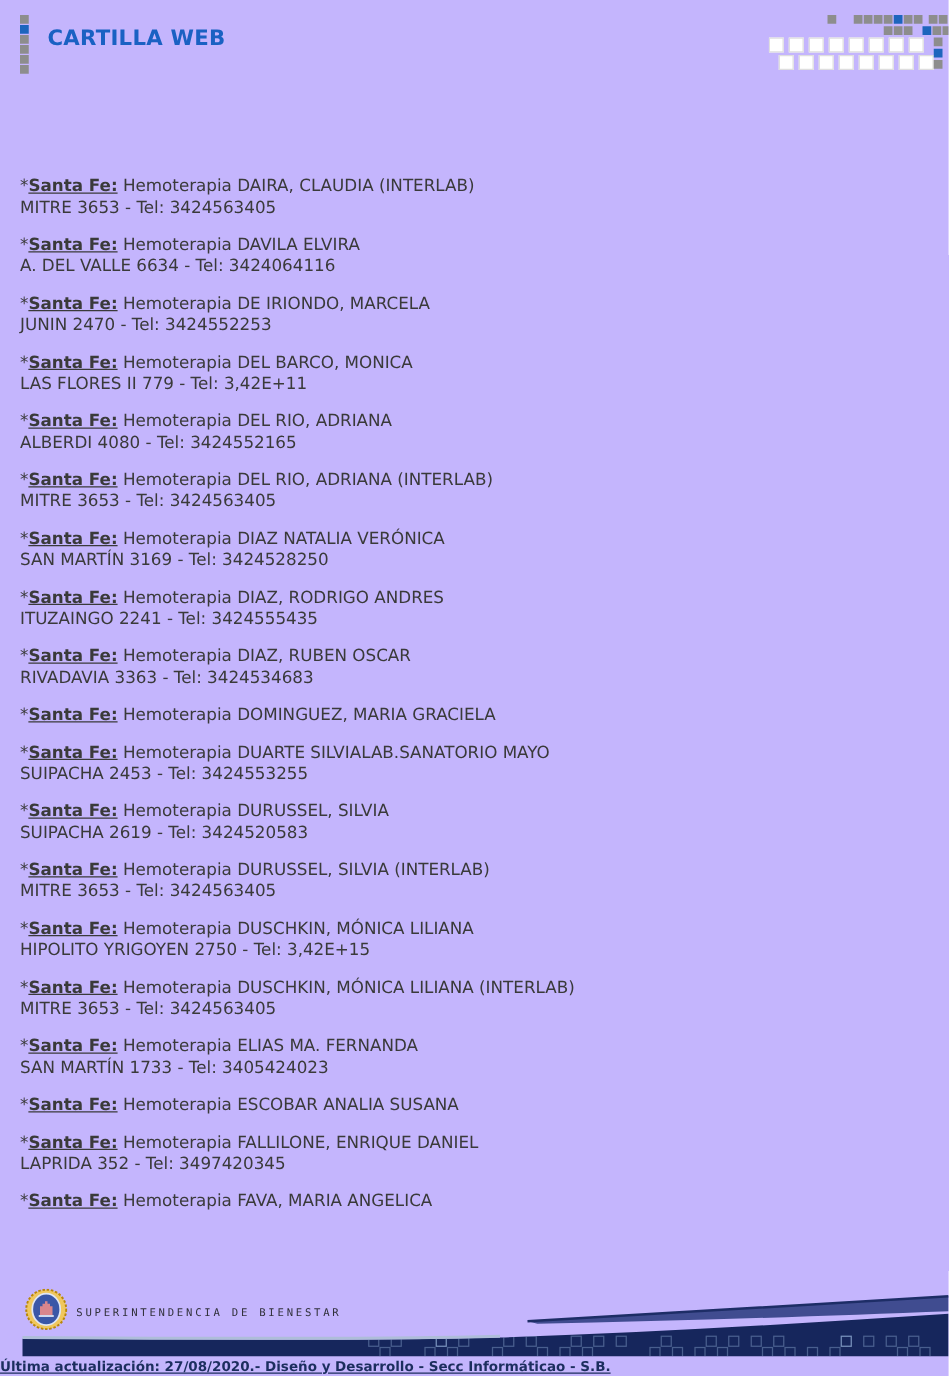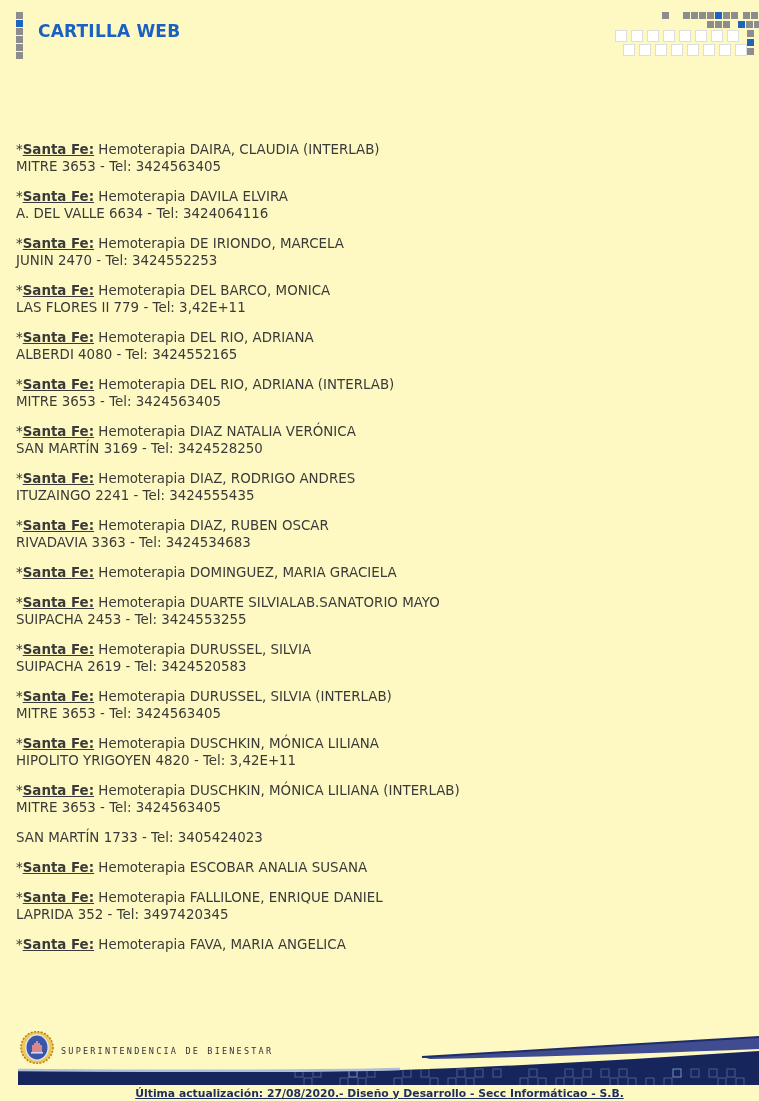--- a/index.html
+++ b/index.html
@@ -1,16 +1,16 @@
 <!DOCTYPE html>
 <html><head>
 <meta charset="utf-8">
 <style>
   html,body{margin:0;padding:0;background:#fff;}
-  .page{position:relative;width:759px;height:1101px;background:#fef9c3;
+  .page{position:relative;width:759px;height:1101px;background:#c4b5fd;
         font-family:"DejaVu Sans",sans-serif;overflow:hidden;}
 
   
   .app-title{position:absolute;left:38px;top:21px;font-size:17px;font-weight:bold;
              color:#1a61c3;letter-spacing:.2px;white-space:nowrap;}
   .stack{position:absolute;left:16px;top:12px;width:8px;height:50px;}
   .mosaic{position:absolute;top:8px;right:0;width:144px;height:52px;overflow:hidden;}
   .sq{position:absolute;width:7px;height:7px;}
   .sq.outline{width:12px;height:12px;border:1px solid #dedede;background:#fff;box-sizing:border-box;}
 
@@ -18,21 +18,21 @@
   .entries{position:absolute;left:16px;top:141px;right:8px;}
   .entry{margin-bottom:13px;font-size:13.4px;line-height:17px;color:#3a3a3a;}
   .entry .prov{font-weight:bold;text-decoration:underline;}
   .entry .l2{white-space:nowrap;}
 
   
   .crest{position:absolute;left:20px;top:1031px;}
   .org-label{position:absolute;left:61px;top:1046px;font-family:"DejaVu Sans Mono",monospace;
              font-size:8.5px;font-weight:normal;letter-spacing:2.2px;color:#31313b;white-space:nowrap;}
   .swoosh{position:absolute;left:0;top:1036px;}
-  .update-line{position:absolute;left:0;right:0;top:1087px;text-align:center;
+  .update-line{position:absolute;left:0;right:0;top:1087px;text-align:left;
                font-size:10.8px;font-weight:bold;color:#1c2e5e;text-decoration:underline;
                white-space:nowrap;}
 </style>
 </head>
 <body>
 
 <div class="page">
 
   <div class="stack">
       <div class="sq" style="left: 0px; top: 0px; background: rgb(141, 141, 141);"></div>
@@ -141,29 +141,30 @@
       <div class="l2">SUIPACHA 2619 - Tel: 3424520583</div>
     </div>
 
     <div class="entry">
       <div class="l1"><span class="star">*</span><span class="prov">Santa Fe:</span><span class="rest"> Hemoterapia DURUSSEL, SILVIA (INTERLAB)</span></div>
       <div class="l2">MITRE 3653 - Tel: 3424563405</div>
     </div>
 
     <div class="entry">
       <div class="l1"><span class="star">*</span><span class="prov">Santa Fe:</span><span class="rest"> Hemoterapia DUSCHKIN, MÓNICA LILIANA</span></div>
-      <div class="l2">HIPOLITO YRIGOYEN 4820 - Tel: 3,42E+11</div>
+      <div class="l2">HIPOLITO YRIGOYEN 2750 - Tel: 3,42E+15</div>
     </div>
 
     <div class="entry">
       <div class="l1"><span class="star">*</span><span class="prov">Santa Fe:</span><span class="rest"> Hemoterapia DUSCHKIN, MÓNICA LILIANA (INTERLAB)</span></div>
       <div class="l2">MITRE 3653 - Tel: 3424563405</div>
     </div>
 
     <div class="entry">
+      <div class="l1"><span class="star">*</span><span class="prov">Santa Fe:</span><span class="rest"> Hemoterapia ELIAS MA. FERNANDA</span></div>
       <div class="l2">SAN MARTÍN 1733 - Tel: 3405424023</div>
     </div>
 
     <div class="entry">
       <div class="l1"><span class="star">*</span><span class="prov">Santa Fe:</span><span class="rest"> Hemoterapia ESCOBAR ANALIA SUSANA</span></div>
     </div>
 
     <div class="entry">
       <div class="l1"><span class="star">*</span><span class="prov">Santa Fe:</span><span class="rest"> Hemoterapia FALLILONE, ENRIQUE DANIEL</span></div>
       <div class="l2">LAPRIDA 352 - Tel: 3497420345</div>

